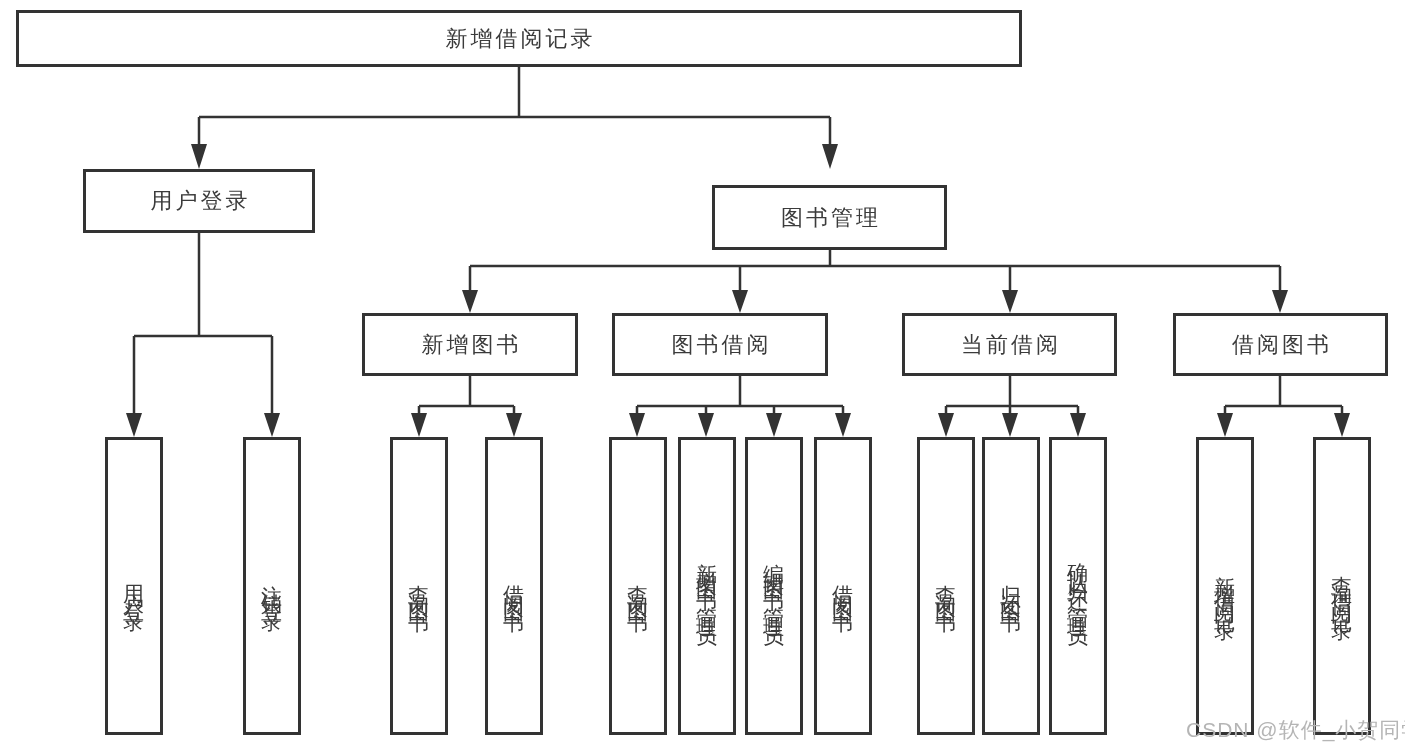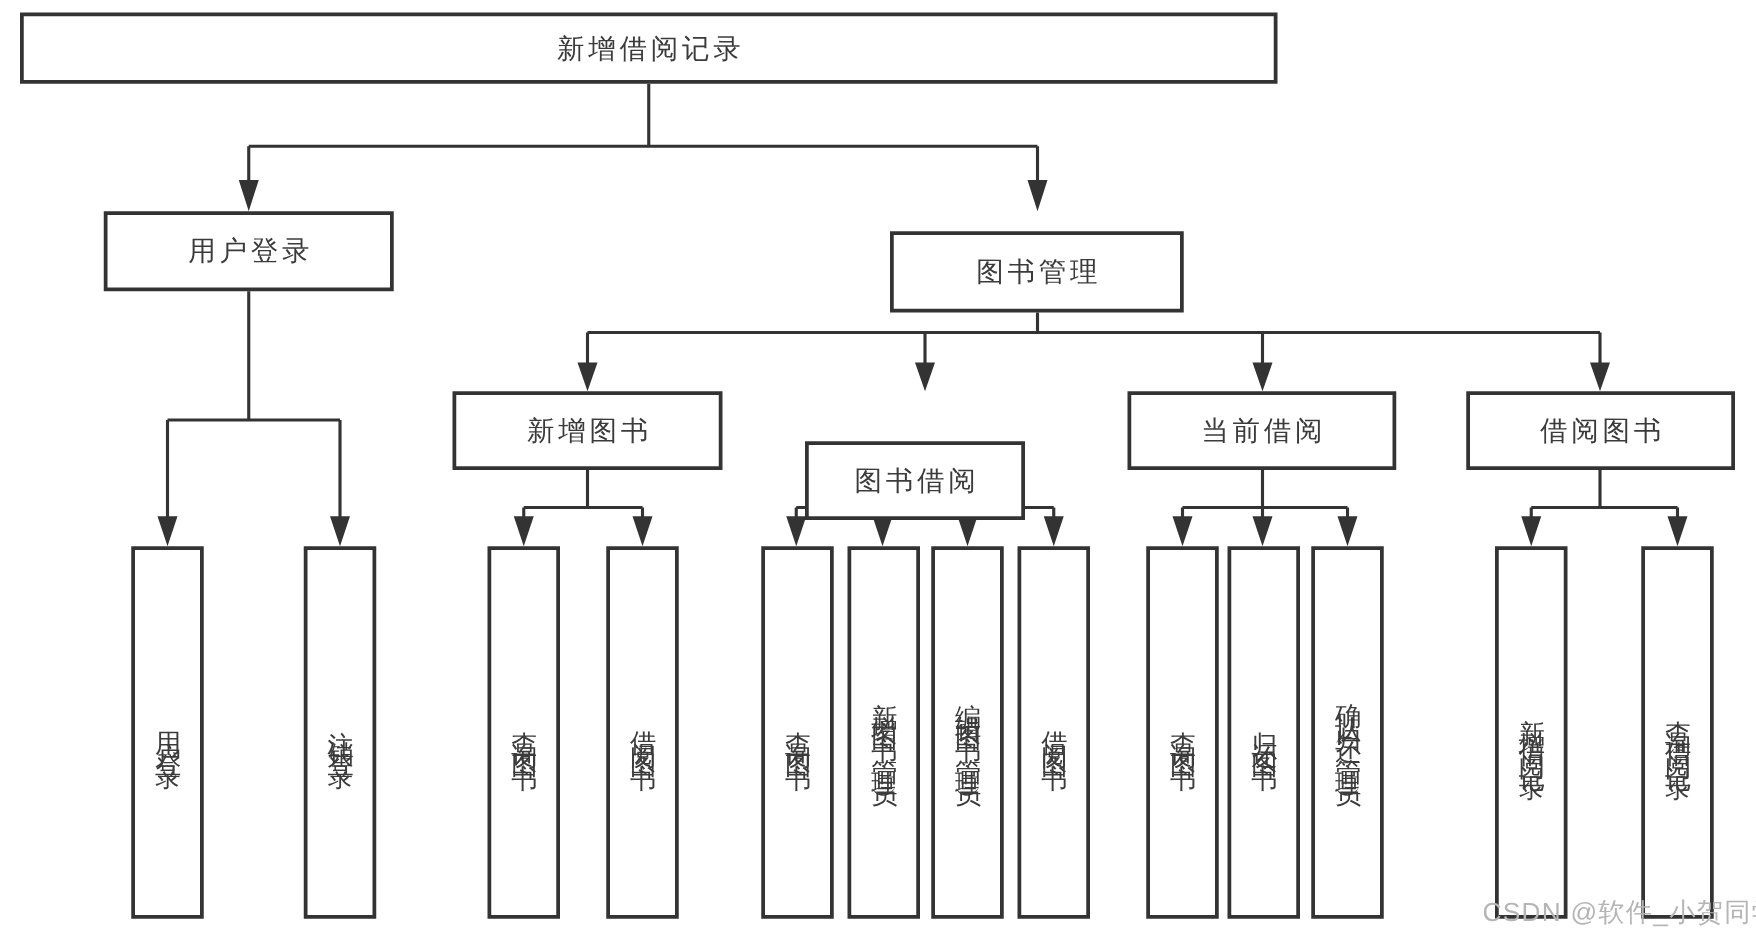--- a/index.html
+++ b/index.html
@@ -93,21 +93,21 @@
   <div class="node h" style="left:83px; top:169px; width:232px; height:64px;">
     <span class="label">用户登录</span>
   </div>
   <div class="node h" style="left:712px; top:169px; width:235px; height:65px;margin-top:16px;">
     <span class="label">图书管理</span>
   </div>
 
   <div class="node h" style="left:362px; top:313px; width:216px; height:63px;">
     <span class="label">新增图书</span>
   </div>
-  <div class="node h" style="left:644px; top:313px; width:176px; height:63px;margin-top:40px;">
+  <div class="node h" style="left:612px; top:313px; width:216px; height:63px;">
     <span class="label">图书借阅</span>
   </div>
   <div class="node h" style="left:902px; top:313px; width:215px; height:63px;">
     <span class="label">当前借阅</span>
   </div>
   <div class="node h" style="left:1173px; top:313px; width:215px; height:63px;">
     <span class="label">借阅图书</span>
   </div>
 
   <div class="node v" style="left:105px; top:437px; width:58px; height:298px;">

